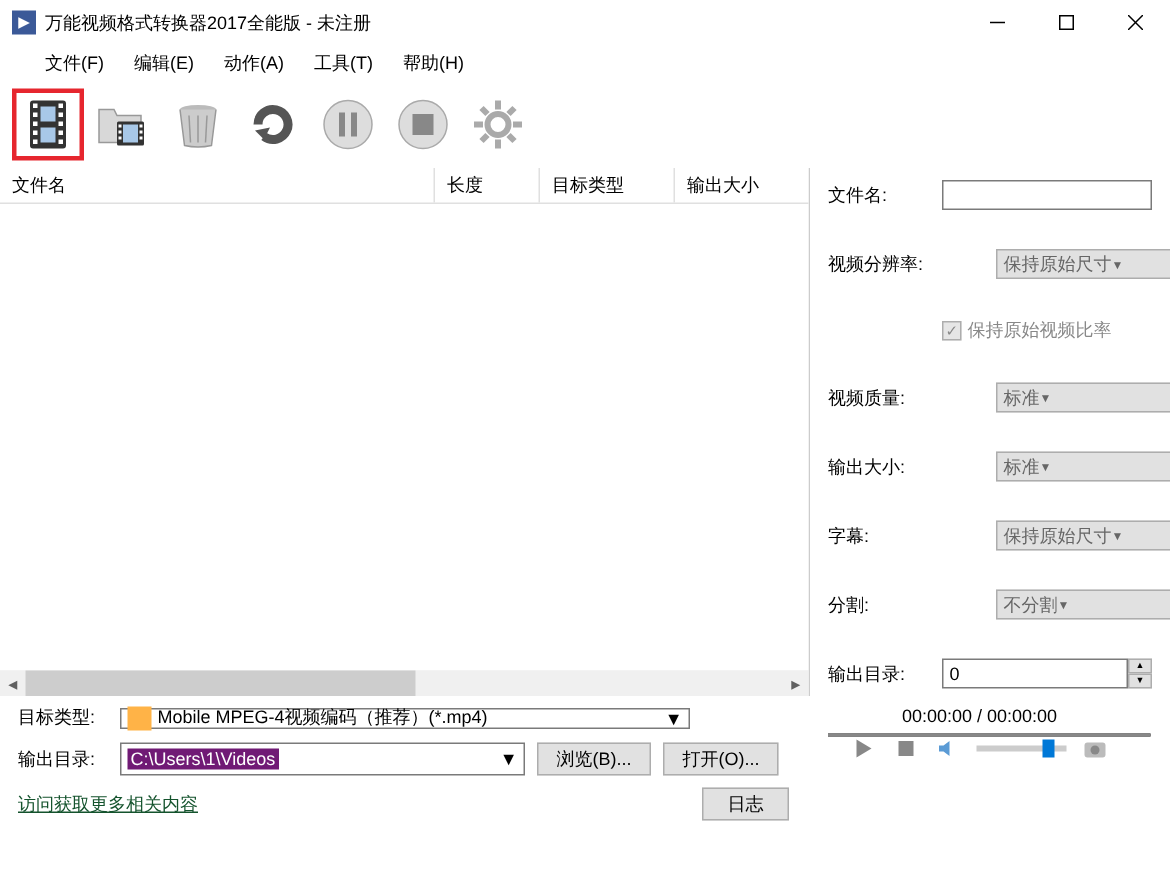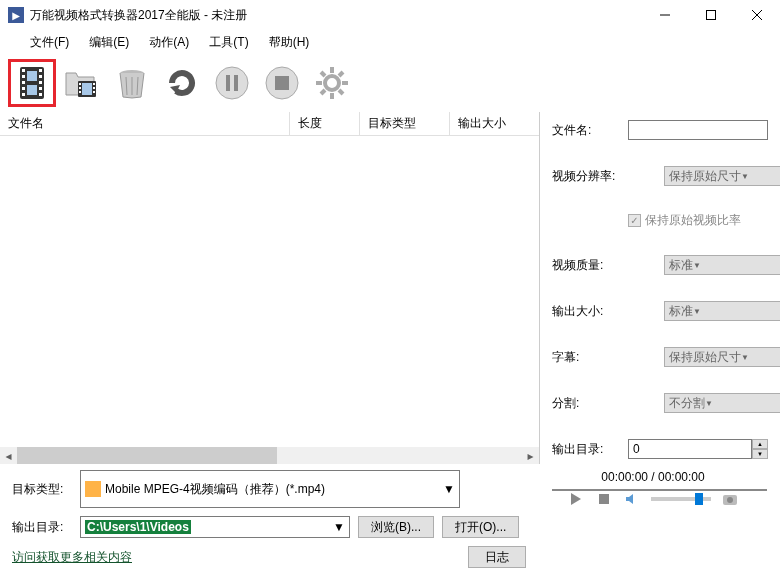--- a/index.html
+++ b/index.html
@@ -43,24 +43,24 @@
 .spinner .val { flex: 1; height: 20px; border: 1px solid #7a7a7a; padding: 0 4px; display: flex; align-items: center; }
 .spinner .btns { width: 16px; display: flex; flex-direction: column; }
 .spinner .btns div { flex: 1; border: 1px solid #adadad; background: #e1e1e1; font-size: 6px; display: flex; align-items: center; justify-content: center; }
 
 .preview { margin-top: 4px; width: 215px; height: 140px; background: #000; border: 1px solid #888; }
 
 .bottom { padding: 6px 12px; display: flex; gap: 12px; }
 .bottom-left { flex: 1; display: flex; flex-direction: column; gap: 8px; }
 .form-row { display: flex; align-items: center; gap: 8px; }
 .form-row .flabel { width: 60px; }
-.combo-wide { flex: 1; height: 38px; border: 1px solid #7a7a7a; background: #fff; display: flex; align-items: center; padding: 0 4px; justify-content: space-between; max-width: 380px; }
+.combo-wide { flex: 1; height: 14px; border: 1px solid #7a7a7a; background: #fff; display: flex; align-items: center; padding: 0 4px; justify-content: space-between; max-width: 380px; }
 .combo-wide .icon { width: 16px; height: 16px; background: #ffb347; margin-right: 4px; display: inline-block; }
 .combo-outdir { flex: 1; height: 22px; border: 1px solid #7a7a7a; background: #fff; display: flex; align-items: center; padding: 0 4px; justify-content: space-between; max-width: 270px; }
-.combo-outdir .val { background: #15803d; color: #fff; padding: 0 2px; font-weight: bold; }
+.combo-outdir .val { background: #701a75; color: #fff; padding: 0 2px; }
 .btn { height: 22px; padding: 0 12px; border: 1px solid #adadad; background: #e1e1e1; display: flex; align-items: center; }
 .link { color: #14532d; text-decoration: underline; cursor: pointer; }
 
 .bottom-right { width: 230px; display: flex; flex-direction: column; align-items: center; gap: 6px; }
 .time-display { font-size: 12px; }
 .player-controls { display: flex; align-items: center; gap: 10px; width: 100%; justify-content: center; }
 .player-controls .pbtn { width: 18px; height: 18px; display: flex; align-items: center; justify-content: center; color: #888; }
 .slider { width: 60px; height: 4px; background: #ccc; position: relative; }
 .slider .handle { position: absolute; right: 8px; top: -4px; width: 8px; height: 12px; background: #0078d7; }
 </style>

